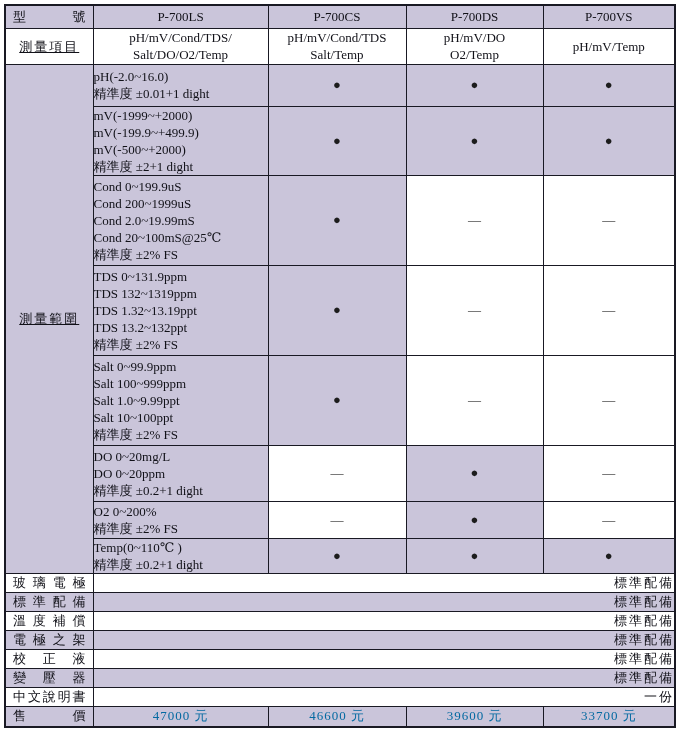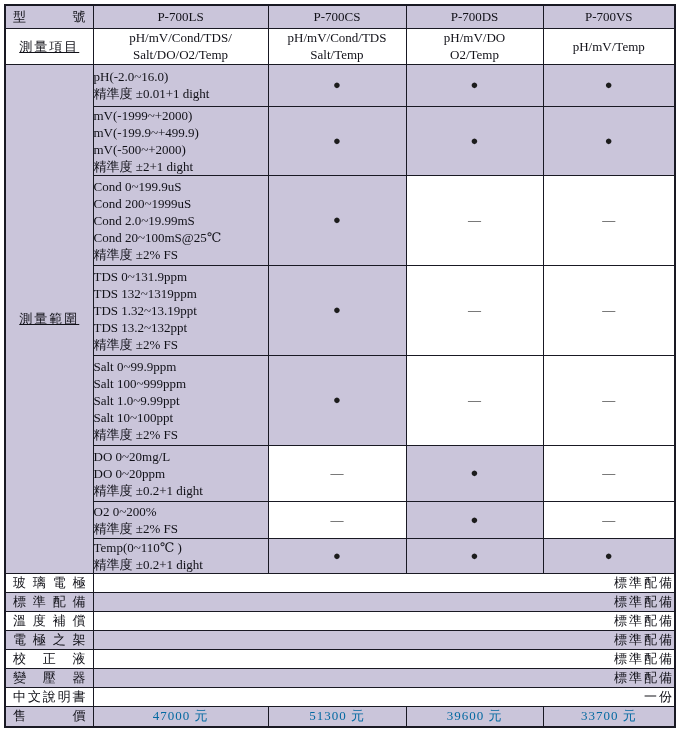--- a/index.html
+++ b/index.html
@@ -207,18 +207,18 @@
     <td class="lav acc-val" colspan="4">標準配備</td>
   </tr>
   <tr style="height:18px">
     <td class="wht lab">中文說明書</td>
     <td class="wht acc-val" colspan="4">一份</td>
   </tr>
 
   <tr style="height:21px">
     <td class="lav lab">售價</td>
     <td class="lav price">47000 元</td>
-    <td class="lav price">51300 元</td>
+    <td class="lav price">46600 元</td>
     <td class="lav price">39600 元</td>
     <td class="lav price">33700 元</td>
   </tr>
 </tbody>
   </table>
 
 </body></html>

